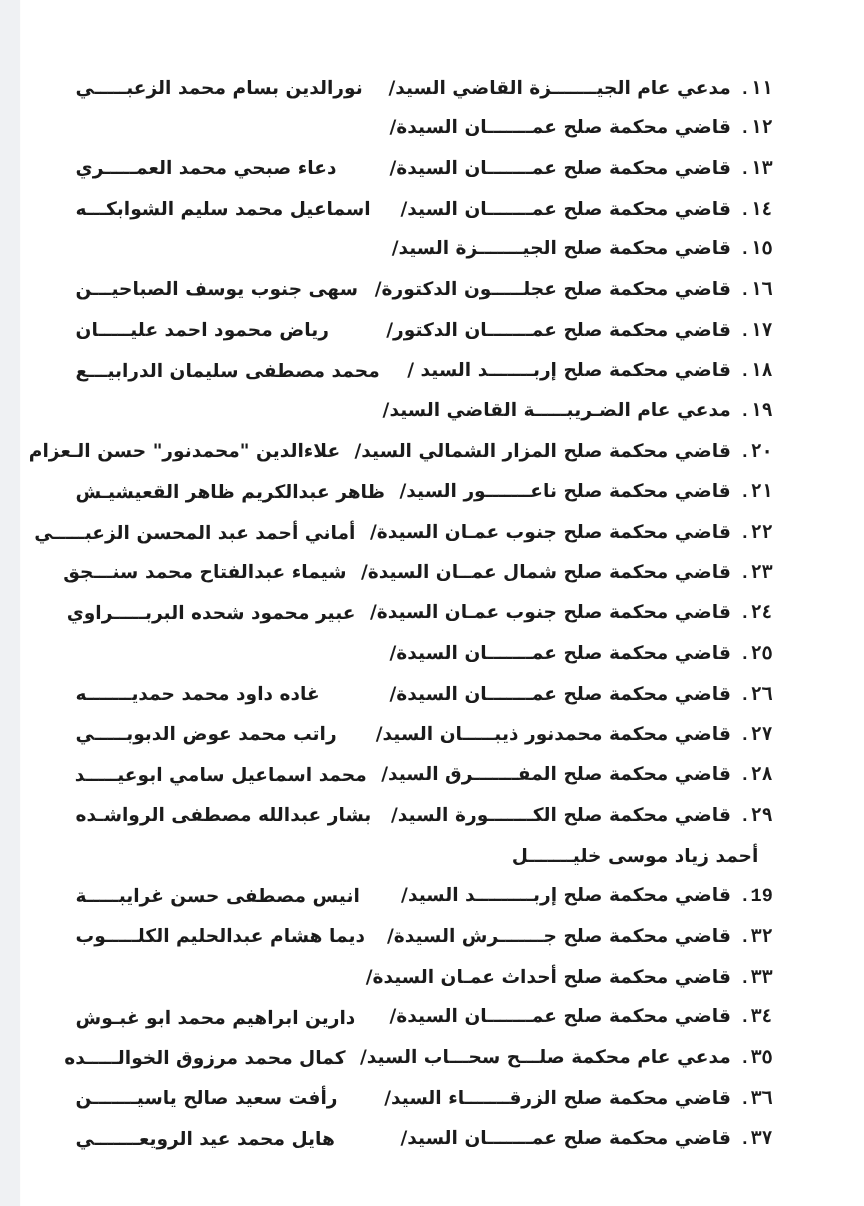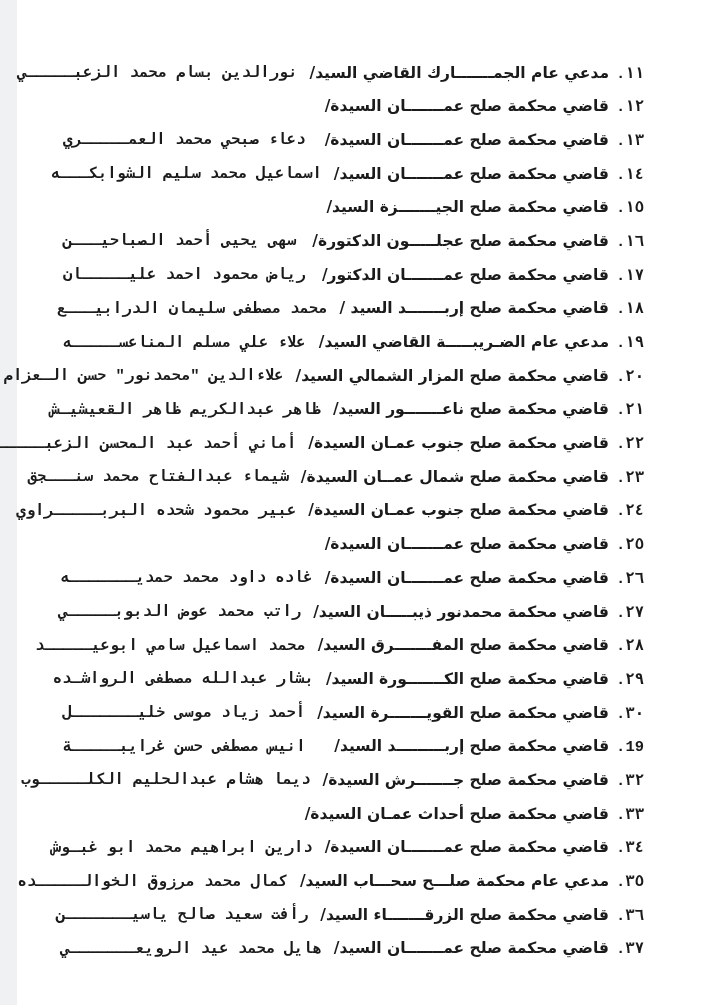--- a/index.html
+++ b/index.html
@@ -34,31 +34,31 @@
     align-items:center;
     height:33.7px;
     white-space:nowrap;
     color:var(--ink);
     font-weight:bold;
     font-size:15.5px;
     line-height:33.7px;
   }
   .rhs{flex:0 1 auto;display:inline-block;}
   .num{display:inline-block;margin-left:7px;font-family:Liberation Mono, monospace;}
-  .name{flex:0 1 auto;display:inline-block;margin-right:12px;font-family:Liberation Mono, monospace;}
+  .name{flex:0 1 auto;display:inline-block;margin-right:12px;}
 </style>
 </head>
 <body>
 
 <div class="edge-strip"></div>
 
 <div class="page">
   <div class="list">
   <div class="row">
-    <span class="rhs"><span class="num">١١.</span><span class="pos">مدعي عام الجمـــــــارك القاضي السيد/</span></span>
+    <span class="rhs"><span class="num">١١.</span><span class="pos">مدعي عام الجيـــــــزة القاضي السيد/</span></span>
     <span class="name">نورالدين بسام محمد الزعبـــــي</span>
   </div>
 
   <div class="row">
     <span class="rhs"><span class="num">١٢.</span><span class="pos">قاضي محكمة صلح عمـــــــان السيدة/</span></span>
   </div>
 
   <div class="row">
     <span class="rhs"><span class="num">١٣.</span><span class="pos">قاضي محكمة صلح عمـــــــان السيدة/</span></span>
     <span class="name">دعاء صبحي محمد العمـــــري</span>
@@ -68,36 +68,35 @@
     <span class="rhs"><span class="num">١٤.</span><span class="pos">قاضي محكمة صلح عمـــــــان السيد/</span></span>
     <span class="name">اسماعيل محمد سليم الشوابكـــه</span>
   </div>
 
   <div class="row">
     <span class="rhs"><span class="num">١٥.</span><span class="pos">قاضي محكمة صلح الجيـــــــزة السيد/</span></span>
   </div>
 
   <div class="row">
     <span class="rhs"><span class="num">١٦.</span><span class="pos">قاضي محكمة صلح  عجلـــــون الدكتورة/</span></span>
-    <span class="name">سهى يحيى أحمد الصباحيـــن</span>
+    <span class="name">سهى جنوب يوسف الصباحيـــن</span>
   </div>
 
   <div class="row">
     <span class="rhs"><span class="num">١٧.</span><span class="pos">قاضي محكمة صلح عمـــــــان الدكتور/</span></span>
     <span class="name">رياض محمود احمد عليـــــان</span>
   </div>
 
   <div class="row">
     <span class="rhs"><span class="num">١٨.</span><span class="pos">قاضي  محكمة صلح إربـــــــد السيد /</span></span>
     <span class="name">محمد مصطفى سليمان الدرابيـــع</span>
   </div>
 
   <div class="row">
     <span class="rhs"><span class="num">١٩.</span><span class="pos">مدعي عام الضـريبـــــة القاضي السيد/</span></span>
-    <span class="name">علاء علي مسلم المناعســـــه</span>
   </div>
 
   <div class="row">
     <span class="rhs"><span class="num">٢٠.</span><span class="pos">قاضي محكمة صلح المزار الشمالي السيد/</span></span>
     <span class="name">علاءالدين "محمدنور" حسن الـعزام</span>
   </div>
 
   <div class="row">
     <span class="rhs"><span class="num">٢١.</span><span class="pos">قاضي محكمة صلح ناعـــــــور السيد/</span></span>
     <span class="name">ظاهر عبدالكريم ظاهر القعيشيـش</span>
@@ -136,21 +135,20 @@
     <span class="rhs"><span class="num">٢٨.</span><span class="pos">قاضي محكمة صلح المفـــــــرق السيد/</span></span>
     <span class="name">محمد اسماعيل سامي ابوعيـــــد</span>
   </div>
 
   <div class="row">
     <span class="rhs"><span class="num">٢٩.</span><span class="pos">قاضي محكمة صلح الكـــــــورة السيد/</span></span>
     <span class="name">بشار عبدالله مصطفى الرواشـده</span>
   </div>
 
   <div class="row">
-    <span class="rhs"><span class="num">٣٠.</span><span class="pos">قاضي محكمة صلح القويـــــــرة السيد/</span></span>
     <span class="name">أحمد زياد موسى خليـــــــل</span>
   </div>
 
   <div class="row">
     <span class="rhs"><span class="num">19.</span><span class="pos">قاضي محكمة صلح  إربـــــــــد السيد/</span></span>
     <span class="name">انيس مصطفى حسن غرايبـــــة</span>
   </div>
 
   <div class="row">
     <span class="rhs"><span class="num">٣٢.</span><span class="pos">قاضي محكمة صلح جـــــــرش السيدة/</span></span>

